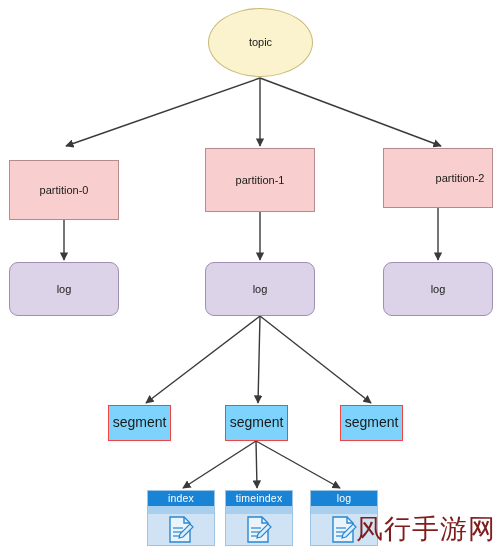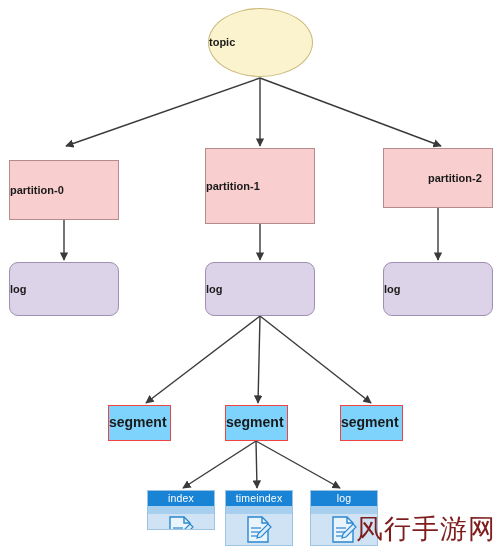--- a/index.html
+++ b/index.html
@@ -23,26 +23,25 @@
     top: 0;
     width: 500px;
     height: 549px;
     pointer-events: none;
   }
   .node {
     position: absolute;
     box-sizing: border-box;
     display: flex;
     align-items: center;
-    justify-content: flex-start;
+    justify-content: center;
     font-size: 11px;
     color: #1a1a1a;
     text-align: center;
     line-height: 1.1;
-    font-weight: bold;
   }
   .node-topic {
     border-radius: 50%;
     background: #fbf3cd;
     border: 1px solid #c9b97a;
   }
   .node-partition {
     background: #f8cece;
     border: 1px solid #b58b8b;
   }
@@ -128,21 +127,21 @@
     </g>
   </svg>
 
   <div class="node node-topic" style="left:208px; top:8px; width:105px; height:69px;">
     <span>topic</span>
   </div>
 
   <div class="node node-partition" style="left:9px; top:160px; width:110px; height:60px;">
     <span>partition-0</span>
   </div>
-  <div class="node node-partition" style="left:205px; top:148px; width:110px; height:76px;">
+  <div class="node node-partition" style="left:205px; top:148px; width:110px; height:64px;">
     <span>partition-1</span>
   </div>
   <div class="node node-partition" style="left:383px; top:148px; width:110px; height:60px;padding-left:44px;">
     <span>partition-2</span>
   </div>
 
   <div class="node node-log" style="left:9px; top:262px; width:110px; height:54px;">
     <span>log</span>
   </div>
   <div class="node node-log" style="left:205px; top:262px; width:110px; height:54px;">
@@ -155,21 +154,21 @@
   <div class="node node-segment" style="left:108px; top:405px; width:63px; height:36px;">
     <span>segment</span>
   </div>
   <div class="node node-segment" style="left:225px; top:405px; width:63px; height:36px;">
     <span>segment</span>
   </div>
   <div class="node node-segment" style="left:340px; top:405px; width:63px; height:36px;">
     <span>segment</span>
   </div>
 
-  <div class="node-file" style="left:147px; top:490px; width:68px; height:40px;">
+  <div class="node-file" style="left:147px; top:490px; width:68px; height:56px;">
     <div class="file-title">index</div>
     <div class="file-sub"></div>
     <div class="file-body">
       <svg width="26" height="29" viewBox="0 0 26 29">
         <path d="M2 2 H16 L22 8 V27 H2 Z" fill="#eaf4fc" stroke="#2b86d0" stroke-width="1.4"></path>
         <path d="M16 2 V8 H22" fill="none" stroke="#2b86d0" stroke-width="1.4"></path>
         <g stroke="#2b86d0" stroke-width="1.2">
           <line x1="5" y1="13" x2="15" y2="13"></line>
           <line x1="5" y1="17" x2="15" y2="17"></line>
           <line x1="5" y1="21" x2="12" y2="21"></line>

